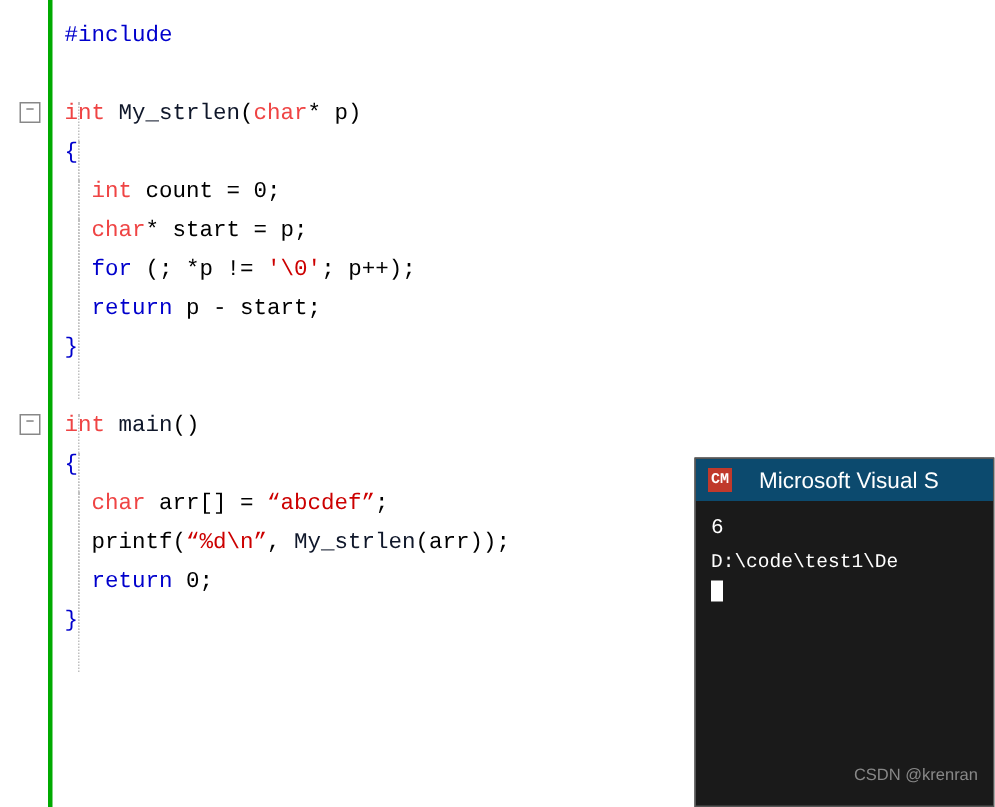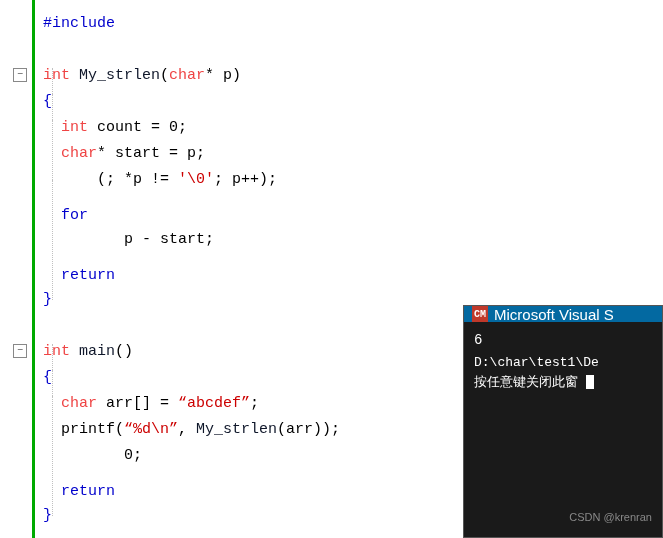--- a/index.html
+++ b/index.html
@@ -61,21 +61,21 @@
       display: flex;
       align-items: center;
       justify-content: center;
       font-size: 10px;
       color: #555;
       cursor: pointer;
       z-index: 10;
     }
 
     
-    .c-keyword { color: #0000cc; font-weight: normal; margin-top: 36px; }
+    .c-keyword { color: #0000cc; font-weight: normal; }
     .c-type { color: #ef4444; }
     .c-funcname { color: #0f172a; }
     .c-include { color: #0000cc; }
     .c-header { color: #cc0000; }
     .c-string { color: #cc0000; }
     .c-char { color: #cc0000; }
     .c-number { color: #000000; }
     .c-plain { color: #000000; }
     .c-operator { color: #000000; }
 
@@ -100,26 +100,26 @@
       right: 0;
       top: 305px;
       width: 200px;
       height: 233px;
       background: #1a1a1a;
       border: 1px solid #555;
       z-index: 100;
     }
 
     .terminal-title-bar {
-      background: #0369a1;
-      height: 16px;
+      background: #0c4a6e;
+      height: 28px;
       display: flex;
       align-items: center;
       padding: 0 8px;
-      gap: 6px;
+      gap: 18px;
     }
 
     .terminal-icon {
       width: 16px;
       height: 16px;
       background: #c0392b;
       display: flex;
       align-items: center;
       justify-content: center;
       font-size: 10px;
@@ -266,24 +266,23 @@
       <div class="terminal-icon">
         <span>CM</span>
       </div>
       <span class="terminal-title-text">Microsoft Visual S</span>
     </div>
     <div class="terminal-body">
       <div class="terminal-output-line">
         <span>6</span>
       </div>
       <div class="terminal-path">
-        <span>D:\char\test1\De</span>
+        <span>D:\code\test1\De</span>
       </div>
       <div class="terminal-msg">
-        <span>按任意键关闭此窗</span>
         <span class="terminal-cursor"></span>
       </div>
     </div>
     <div class="terminal-footer">
       <span>CSDN @krenran</span>
     </div>
   </div>
 
 </div>
 

